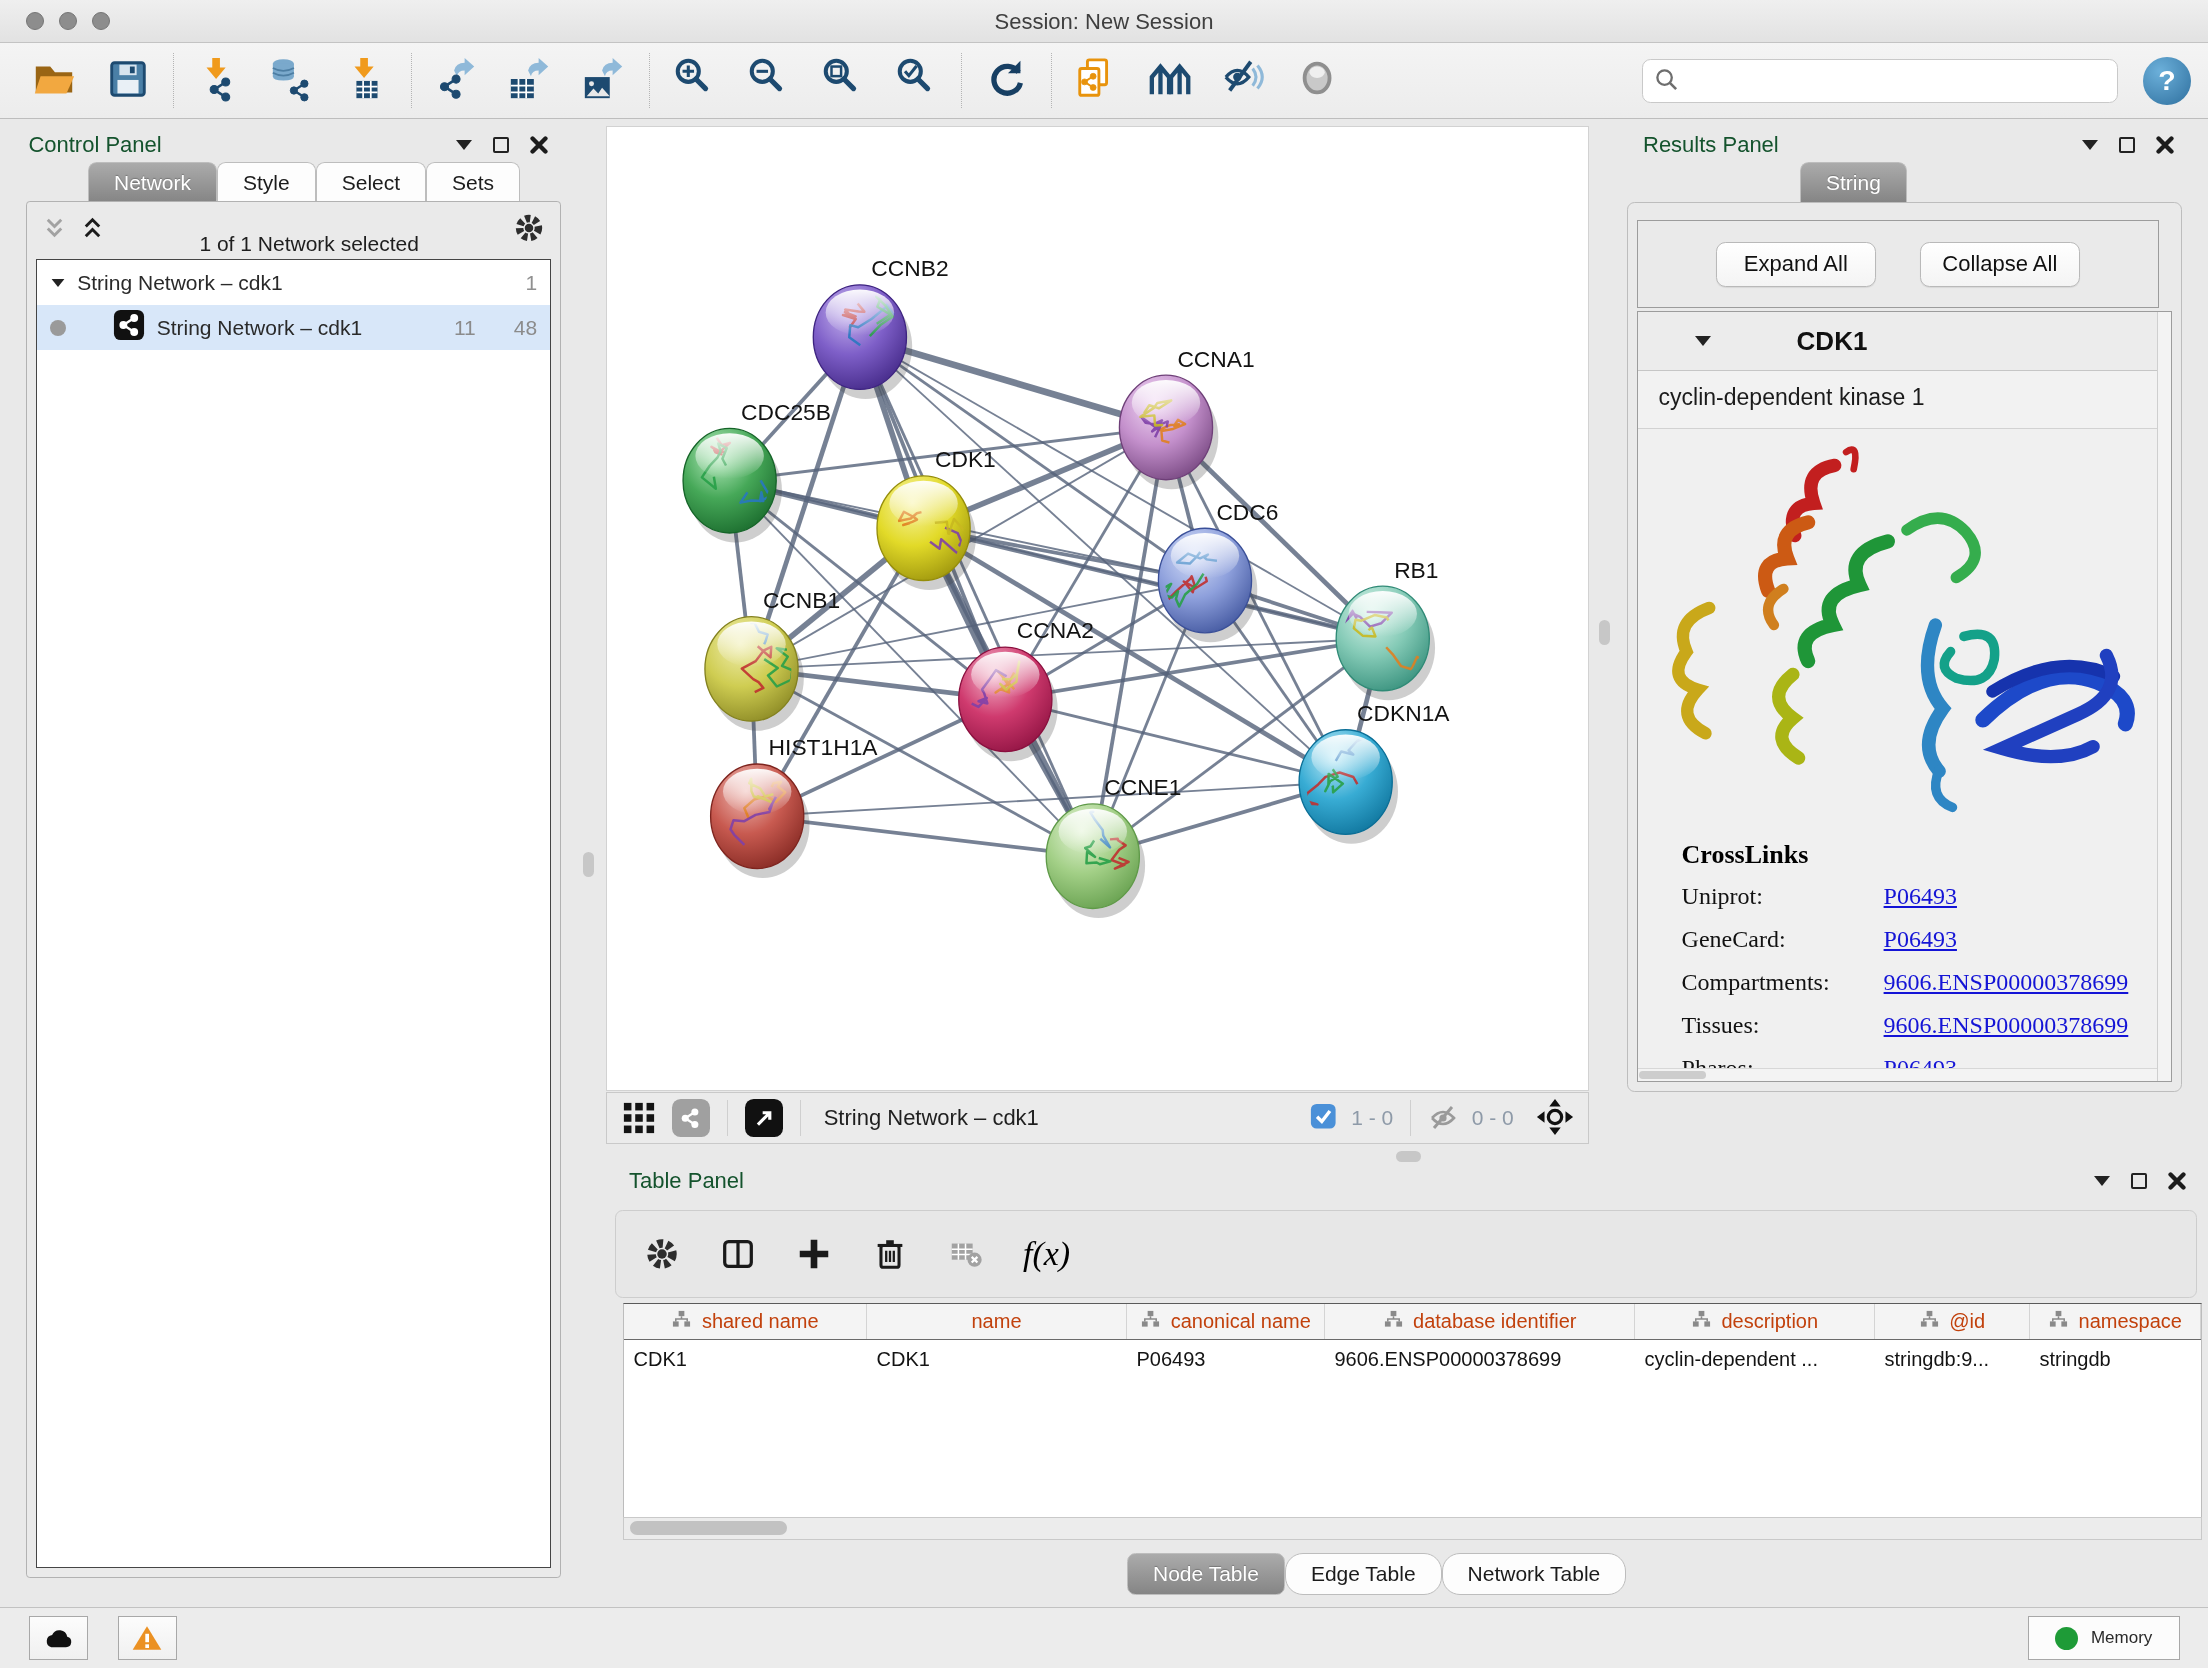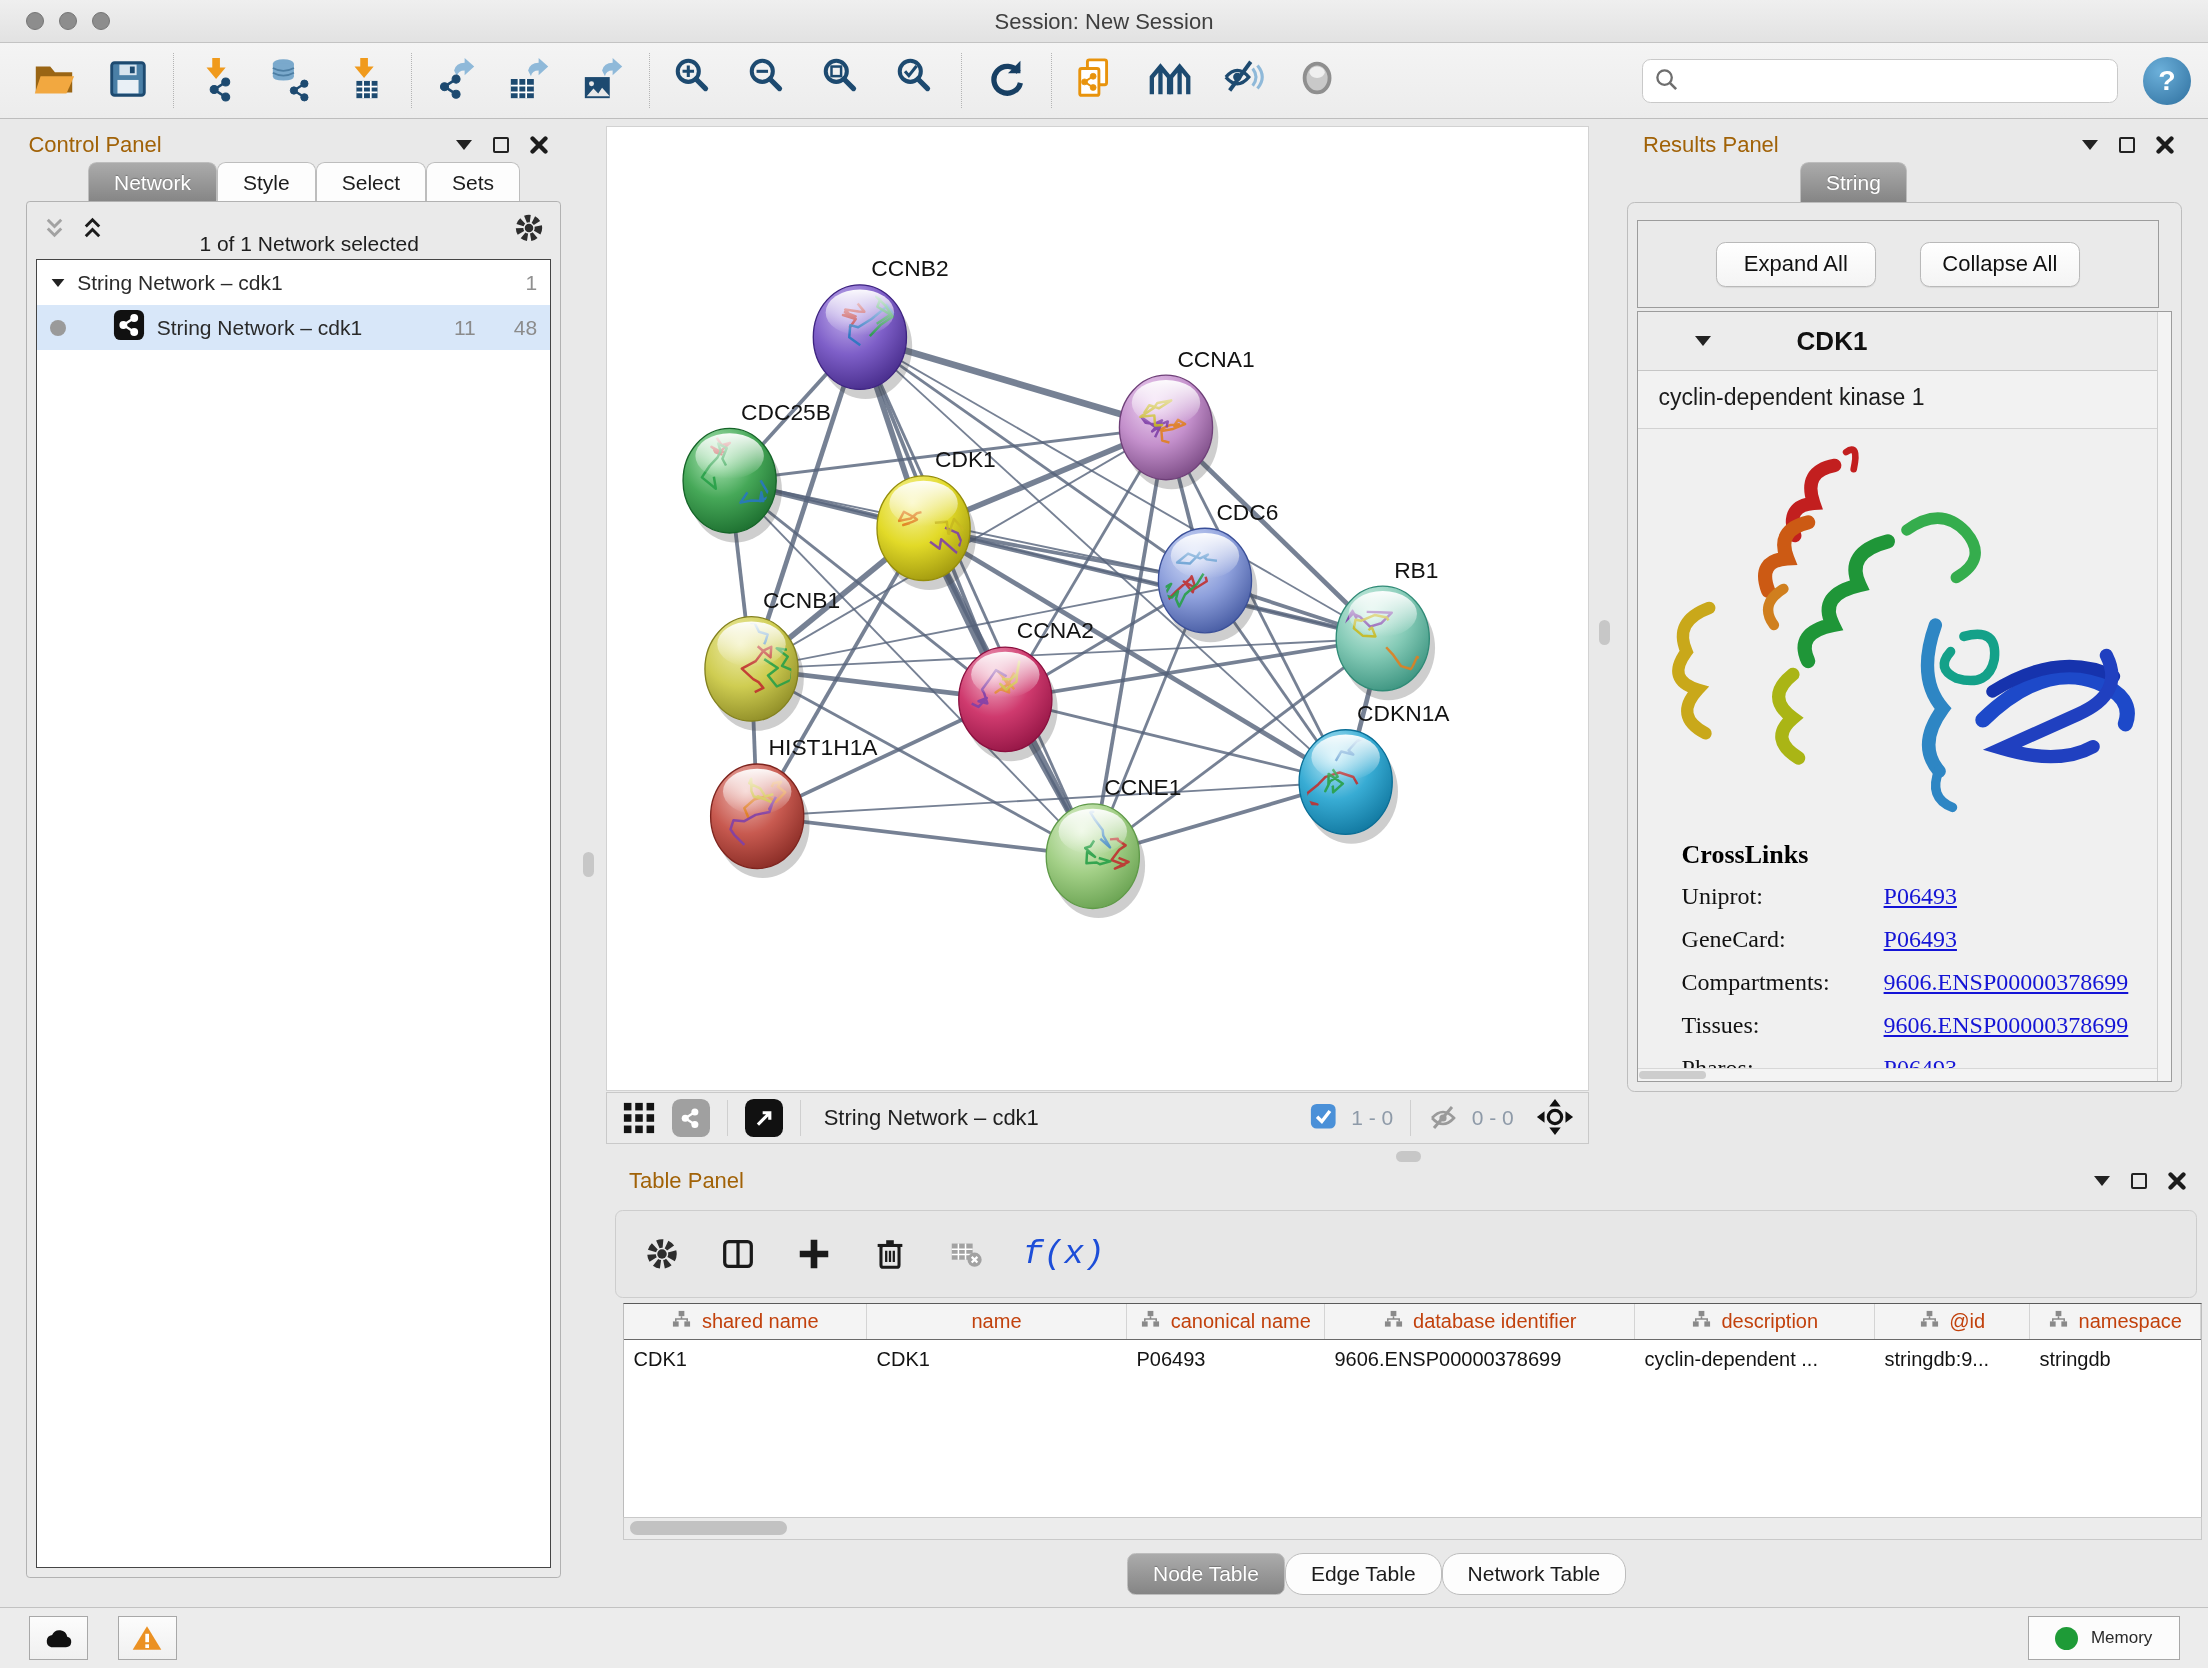--- a/index.html
+++ b/index.html
@@ -16,21 +16,21 @@
   .tb-btn { width:74px; height:61px; display:flex; align-items:center; justify-content:center; border-radius:5.7px; }
   .tb-btn svg { width:46px; height:46px; }
   .tb-sep { width:0; height:55px; border-left:1.9px dotted #b4b4b4; margin:0 7.6px; }
   .tb-spacer { flex:1; }
   .search-wrap { position:relative; width:476px; height:44px; background:#fff; border:1.9px solid #c9c9c9; border-radius:8.6px; margin-right:25px; display:flex; align-items:center; }
   .search-wrap svg { margin-left:11.4px; }
   .search-wrap input { border:none; outline:none; background:transparent; font-size:21px; flex:1; padding:0 9.5px; font-family:inherit; }
   .help-btn { width:48px; height:48px; border-radius:50%; background:radial-gradient(circle at 35% 30%, #6cb0da, #2e6f9e); color:#fff; font-size:28.5px; font-weight:bold; display:flex; align-items:center; justify-content:center; }
 
   
-  .panel-title { font-size:22px; color:#a16207; }
+  .panel-title { font-size:22px; color:#14532d; }
   .chrome { display:flex; align-items:center; gap:21px; }
   .tri-down { width:0; height:0; border-left:8.6px solid transparent; border-right:8.6px solid transparent; border-top:10.5px solid #222; display:inline-block; }
   .box-icon { width:16px; height:16px; border:2.4px solid #222; border-radius:1.9px; display:inline-block; }
   .x-icon svg { width:18px; height:18px; display:block; }
 
   .tab { height:40px; padding:0 25px; display:flex; align-items:center; justify-content:center; font-size:21px; background:#fdfdfd; border:1px solid #bdbdbd; border-bottom:none; border-radius:8.6px 8.6px 0 0; color:#1c1c1c; }
   .tab.sel { background:linear-gradient(#ababab,#858585); color:#fff; text-shadow:0 -1px 1px rgba(0,0,0,.25); }
   .btn { background:linear-gradient(#ffffff,#f4f4f4); border:1px solid #b9b9b9; border-radius:9.5px; font-size:22px; color:#111; display:flex; align-items:center; justify-content:center; box-shadow:0 1px 1px rgba(0,0,0,.08); }
 
   
@@ -70,21 +70,21 @@
   .xl-row .lab { width:202px; color:#111; }
   .xl-row a { color:#1414d6; text-decoration:underline; }
   .rp-scroll { position:absolute; right:0; top:0; bottom:0; width:14.3px; background:#f3f3f3; border-left:1px solid #cfcfcf; }
   .rp-hscroll { position:absolute; left:0; right:14.3px; bottom:0; height:12.4px; background:#f3f3f3; border-top:1px solid #d7d7d7; }
   .rp-hscroll .thumb { position:absolute; left:1.9px; top:1.9px; width:67px; height:7.6px; background:#cdcdcd; border-radius:3.8px; }
 
   
   .tp-header { position:absolute; left:606px; top:1162px; width:1603px; height:38px; display:flex; align-items:center; padding:0 23px; }
   .tp-toolbar { position:absolute; left:615px; top:1210px; width:1582px; height:88px; background:#e7e7e7; border:1px solid #cdcdcd; border-radius:7.6px; display:flex; align-items:center; padding:0 27px; gap:38px; }
   .tp-toolbar .ticon svg { width:38px; height:38px; display:block; }
-  .fx { font-family:Liberation Mono, monospace; font-style:italic; font-size:34px; color:#1d4ed8;text-align:right; }
+  .fx { font-family:Liberation Serif, serif; font-style:italic; font-size:34px; color:#000000;text-align:right; }
   .tbl { position:absolute; left:623px; top:1303px; width:1579px; height:214px; border-top:1.9px solid #5a5a5a; border-left:1px solid #bcbcbc; border-right:1px solid #bcbcbc; background:#fff; }
   .tbl-head { display:flex; height:36px; background:#f4f4f4; border-bottom:1.9px solid #6a6a6a; }
   .th { display:flex; align-items:center; justify-content:center; gap:9.5px; font-size:20px; color:#c2410c; border-right:1px solid #d4d4d4; overflow:hidden; white-space:nowrap; }
   .tbl-row { display:flex; height:38px; }
   .td { font-size:20px; color:#141414; padding:7.6px 0 0 9.5px; overflow:hidden; white-space:nowrap; }
   .tbl-hscroll { position:absolute; left:623px; top:1517px; width:1579px; height:23px; background:#ececec; border:1px solid #c9c9c9; }
   .tbl-hscroll .thumb { position:absolute; left:5.7px; top:2.9px; width:157px; height:14.3px; background:#c2c2c2; border-radius:7.6px; }
   .tp-tabs { position:absolute; left:1127px; top:1553px; display:flex; }
   .tp-tabs .tab { border-radius:18px; height:42px; border-bottom:1px solid #bdbdbd; }
   .tp-tabs .tab.sel { border-radius:8.6px; }

